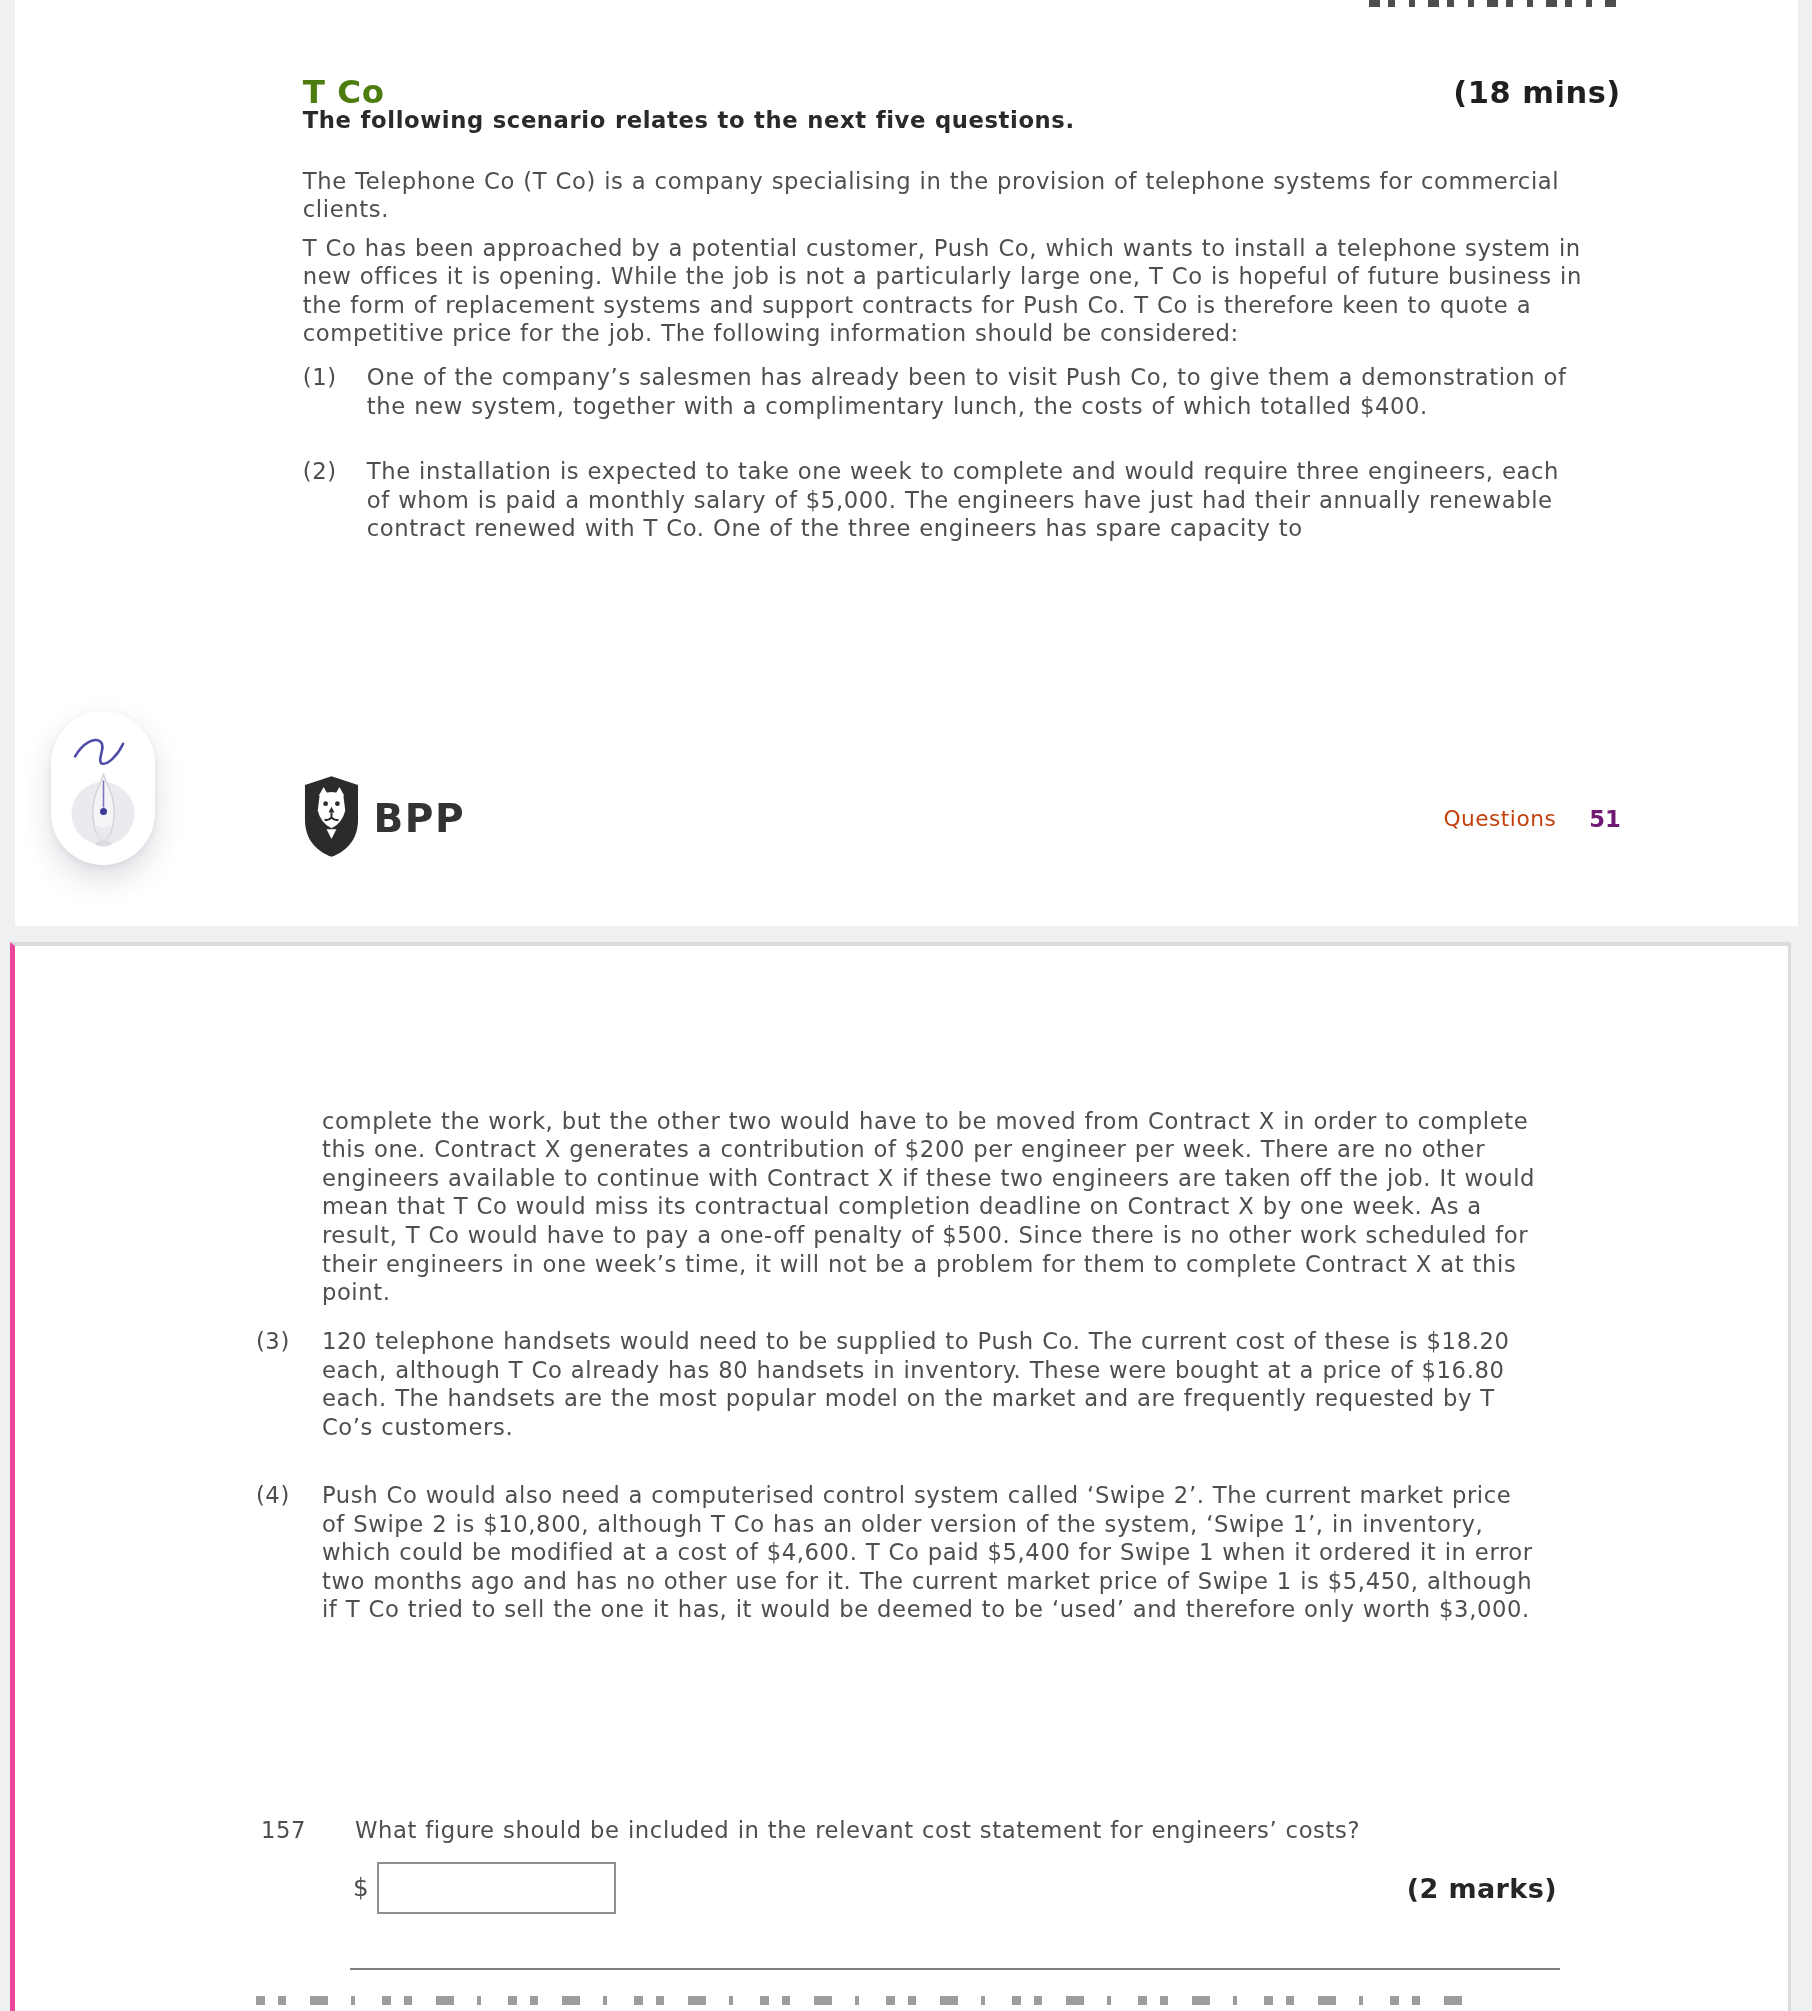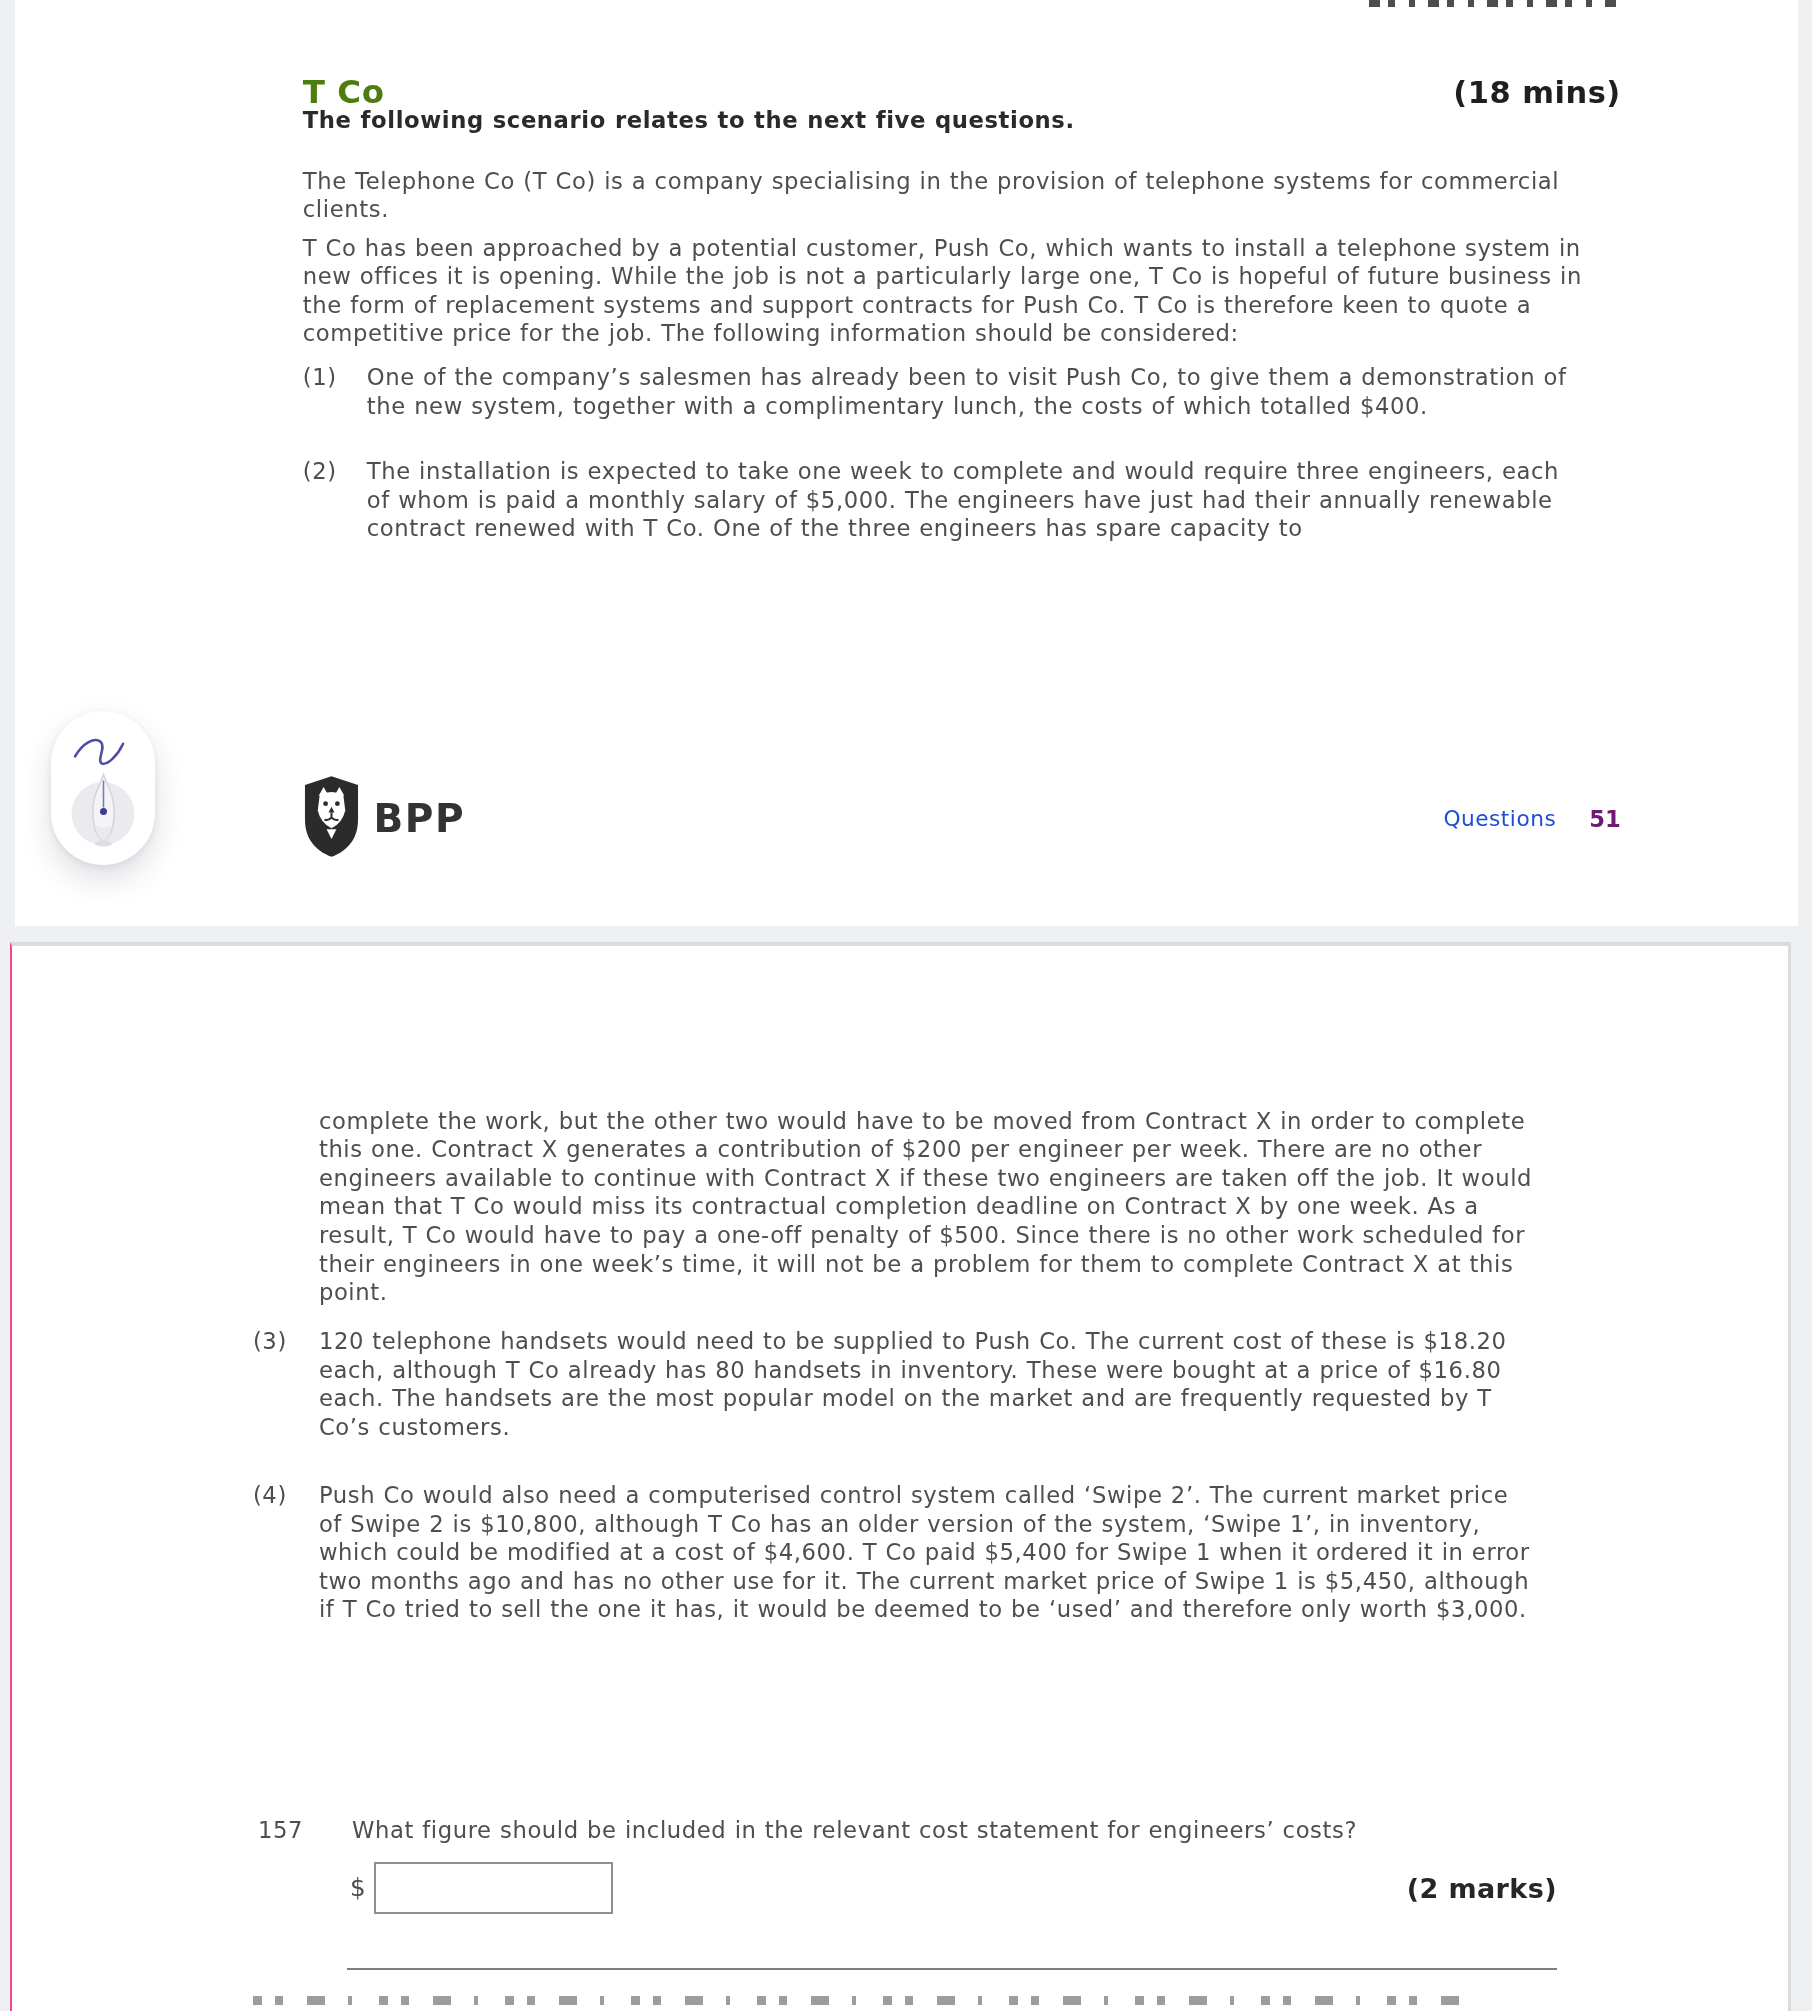--- a/index.html
+++ b/index.html
@@ -4,21 +4,21 @@
 <style>
   html,body{margin:0;padding:0;}
   body{width:1813px;height:2012px;overflow:hidden;background:#eef0f2;
        font-family:"DejaVu Sans",sans-serif;}
   .canvas{position:relative;width:1813px;height:2012px;background:#eef0f2;}
 
   
   .page{position:absolute;background:#ffffff;}
   .page-top{left:14.8px;top:0;width:1783px;height:926px;}
   .page-bottom{left:9.9px;top:942px;width:1781px;height:1070px;box-sizing:border-box;
-               border-top:4.9px solid #d9dbdd;border-right:3.9px solid #d9dbdd;border-left:2px solid #ec4899;}
+               border-top:4.9px solid #d9dbdd;border-right:3.9px solid #d9dbdd;border-left:5px solid #ec4899;}
 
   
   .txt{color:#4e4e4e;font-size:22.7px;line-height:28.6px;letter-spacing:0.6px;word-spacing:0.5px;}
   .abs{position:absolute;}
 
   
   .clip-top{left:1354px;top:0;width:251px;height:6.9px;opacity:.85;
     background:
       repeating-linear-gradient(90deg,#2e2e2e 0 10.8px,transparent 10.8px 18.7px,#2e2e2e 18.7px 25.6px,transparent 25.6px 40px,#2e2e2e 40px 46px,transparent 46px 59px);}
   
@@ -38,21 +38,21 @@
   .li-marker{flex:0 0 64px;}
   .item1{left:288px;top:363px;width:1286px;}
   .item2{left:288px;top:457px;width:1286px;}
   .li-text{width:1221px;}
 
   
   .footer{left:288px;top:771px;width:1318px;display:flex;justify-content:space-between;align-items:center;height:95px;}
   .brand{display:flex;align-items:center;}
   .brand-name{font-size:39px;font-weight:800;color:#333;letter-spacing:1.5px;margin-left:13.8px;}
   .qfooter{display:flex;align-items:center;gap:33px;}
-  .qlabel{font-size:21.7px;color:#1d4ed8;letter-spacing:0.5px;}
+  .qlabel{font-size:21.7px;color:#c2410c;letter-spacing:0.5px;}
   .qnum{font-size:22.7px;font-weight:800;color:#701a75;}
 
   
   .pen-widget{position:absolute;left:51px;top:711px;width:104px;height:154px;background:#fff;
     border-radius:52px;box-shadow:0 13.8px 29.6px rgba(50,50,80,.16),0 2px 5.9px rgba(50,50,80,.08);z-index:6;cursor:pointer;}
   .pen-squiggle{position:absolute;left:19.7px;top:19.7px;}
   .nib-circle{position:absolute;left:50%;top:71px;transform:translateX(-50%);width:63px;height:63px;
     border-radius:50%;background:#ebebef;}
   .nib-circle svg{position:absolute;left:50%;top:-9.9px;transform:translateX(-50%);}
 

